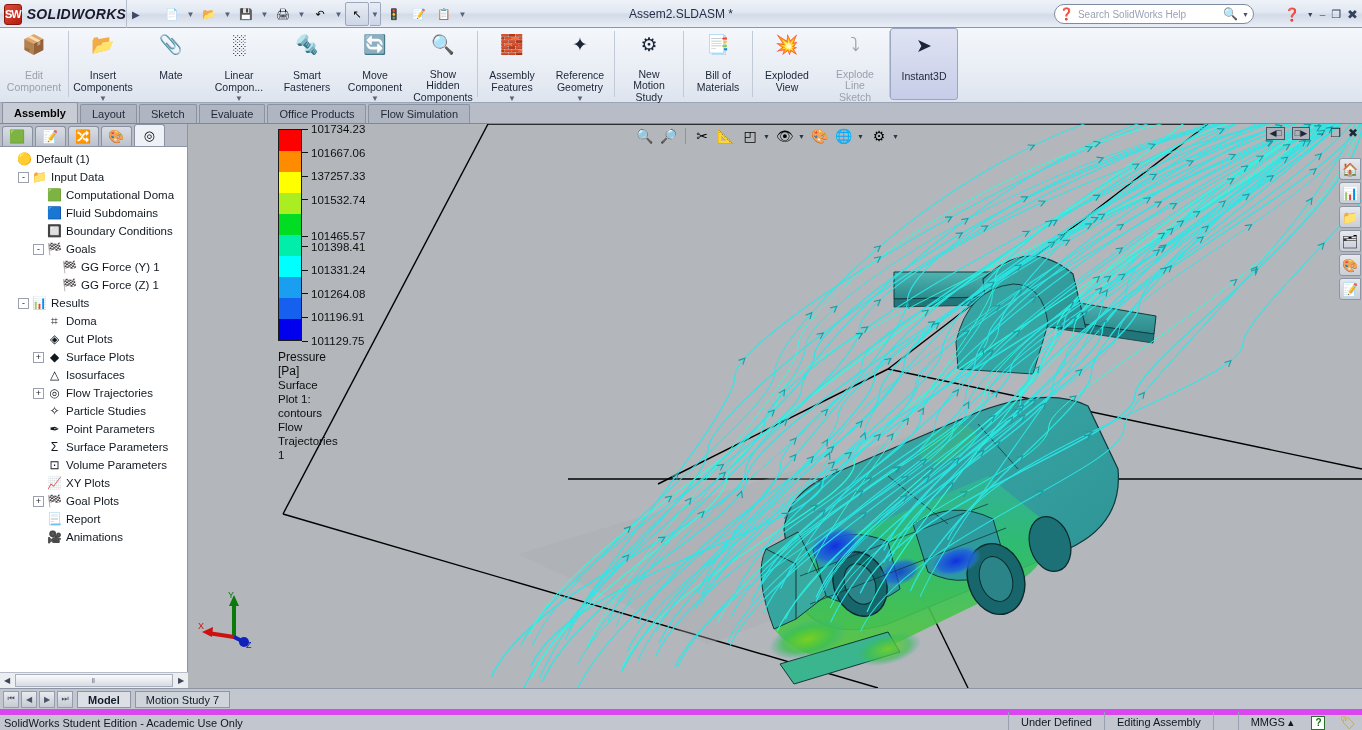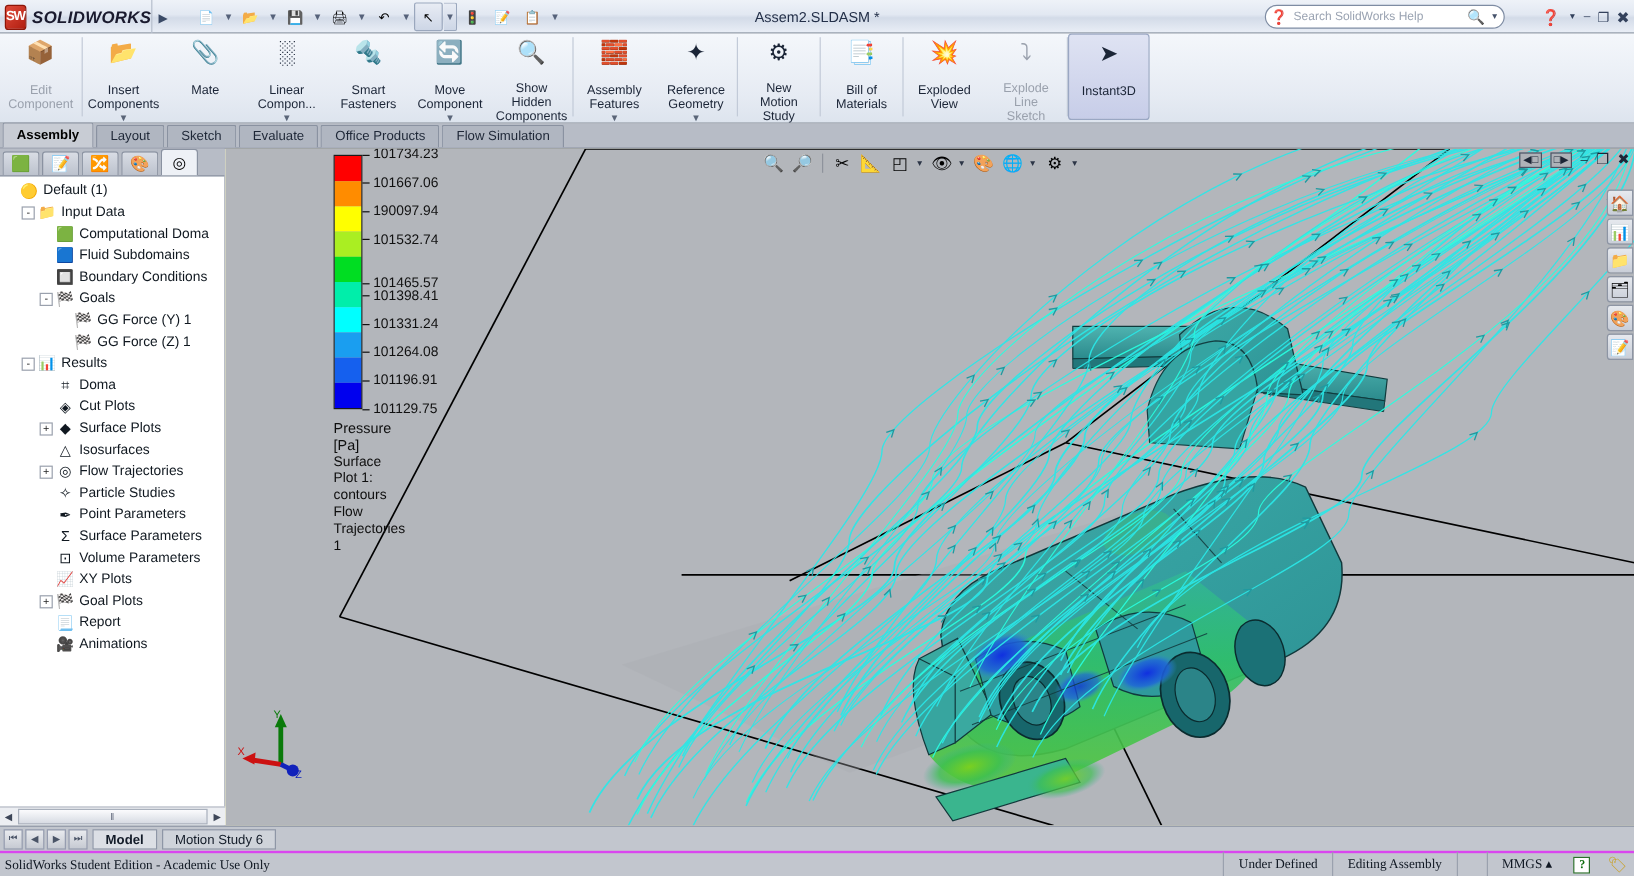--- a/index.html
+++ b/index.html
@@ -171,22 +171,22 @@
     background: #c2c6ce; border-top: 1px solid #8d95a4;
     display: flex; align-items: center; padding-left: 3px; gap: 2px;
   }
   .navb { width: 16px; height: 17px; background: linear-gradient(to bottom,#e9ebef,#c6cad2);
           border: 1px solid #969db0; display:flex; align-items:center; justify-content:center; font-size: 8px; color:#4a5467;}
   .btab { height: 17px; line-height: 16px; padding: 0 10px; background: #cfd3da; border: 1px solid #8e96a6;
           font-size: 11px; color: #131b28; margin-left: 2px;}
   .btab.active { font-weight: bold; background: #dcdfe5; }
   #statusbar {
     position: absolute; left: 0; top: 709px; width: 1362px; height: 21px;
-    background: #c2c6ce; border-top: 2px solid #d946ef;
-    display: flex; align-items: center; font-size: 11px; color: #0f1722; font-family: Liberation Serif, serif;
+    background: #c2c6ce; border-top: 6px solid #d946ef;
+    display: flex; align-items: center; font-size: 11px; color: #0f1722;
   }
   #statusleft { padding-left: 4px; }
   #statusright { margin-left: auto; display: flex; align-items: center; height: 21px; }
   .sseg { padding: 0 12px; border-left: 1px solid #9aa1ae; height: 21px; line-height: 21px; }
   .shelp { width: 14px; height: 14px; border: 1px solid #2c6e2c; background: #fff; color: #0a6b0a;
            font-size: 10px; line-height: 12px; text-align: center; font-weight: bold; margin-left: 6px;}
 </style>
 </head>
 <body>
 
@@ -850,21 +850,21 @@
           <div class="ltick" style="top: -6px;">
             <span class="dash"></span>
             <span class="val">101734.23</span>
           </div>
           <div class="ltick" style="top: 17.5556px;">
             <span class="dash"></span>
             <span class="val">101667.06</span>
           </div>
           <div class="ltick" style="top: 41.1111px;">
             <span class="dash"></span>
-            <span class="val">190097.94</span>
+            <span class="val">137257.33</span>
           </div>
           <div class="ltick" style="top: 64.6667px;">
             <span class="dash"></span>
             <span class="val">101532.74</span>
           </div>
           <div class="ltick" style="top: 101px;">
             <span class="dash"></span>
             <span class="val">101465.57</span>
           </div>
           <div class="ltick" style="top: 111.778px;">
@@ -940,21 +940,21 @@
         <div class="tp">📝</div>
       </div>
   </div>
 
   <div id="bottomtabs">
       <div class="navb">⏮</div>
       <div class="navb">◀</div>
       <div class="navb">▶</div>
       <div class="navb">⏭</div>
       <div class="btab active">Model</div>
-      <div class="btab">Motion Study 6</div>
+      <div class="btab">Motion Study 7</div>
     </div>
 
   <div id="statusbar">
     <div id="statusleft">SolidWorks Student Edition - Academic Use Only</div>
     <div id="statusright">
         <div class="sseg">Under Defined</div>
         <div class="sseg">Editing Assembly</div>
         <div class="sseg" style="min-width: 16px;"></div>
         <div class="sseg">MMGS  ▴</div>
         <div class="shelp">?</div>

